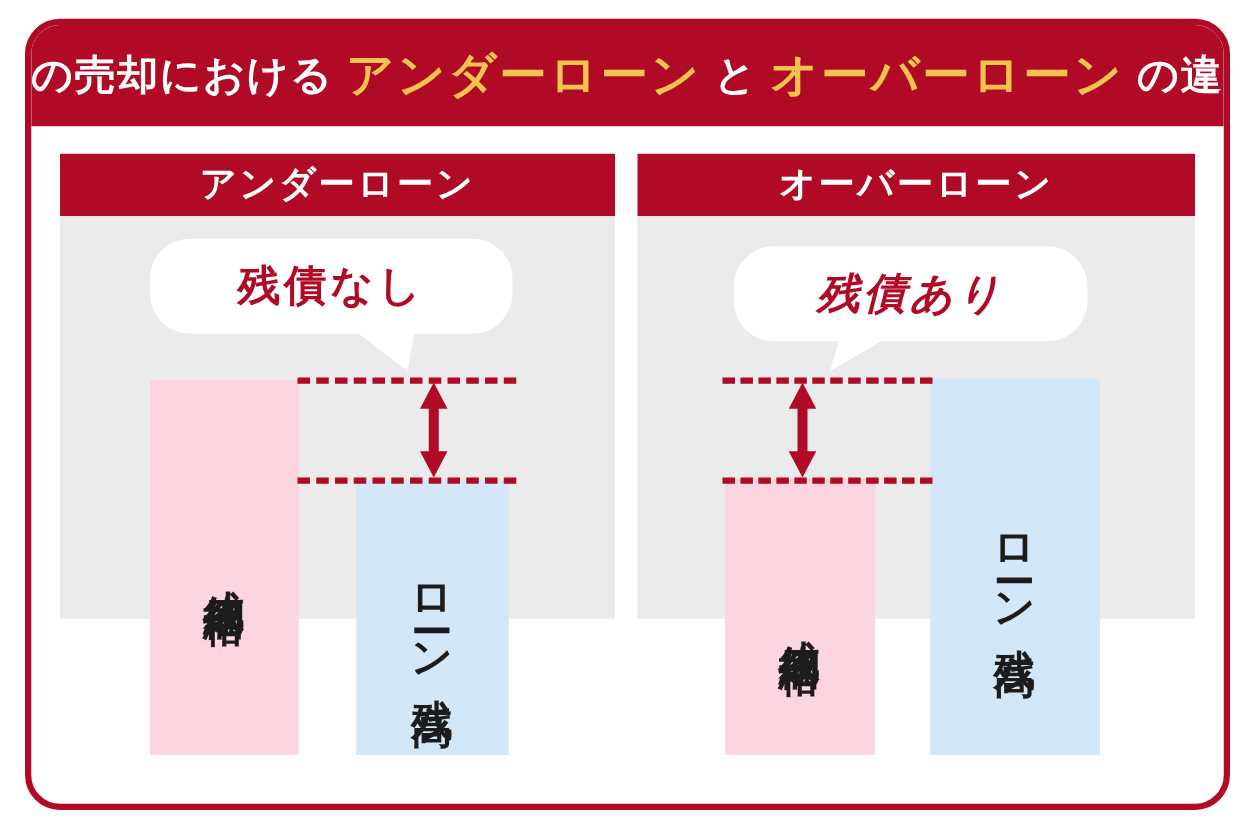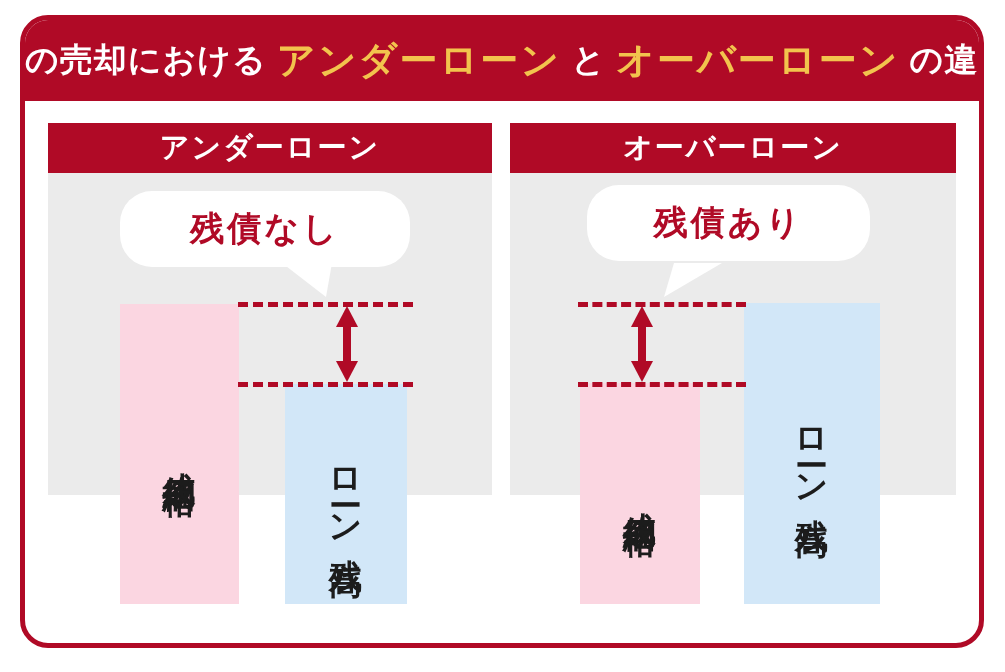--- a/index.html
+++ b/index.html
@@ -48,21 +48,21 @@
   
   .p-under .bubble{left:72px;top:18px;width:290px;height:76px;}
   .p-under .bubble-tail{left:234px;top:90px;}
   .p-under .bar-pink{left:72px;top:131px;width:119px;height:300px;}
   .p-under .bar-blue{left:237px;top:211px;width:122px;height:220px;}
   .p-under .dash-top{left:190px;top:129px;width:175px;}
   .p-under .dash-bottom{left:190px;top:209px;width:175px;}
   .p-under .gap-arrow{left:287px;top:133px;}
 
   
-  .p-over .bubble{left:77px;top:12px;width:283px;height:76px;}
+  .p-over .bubble{left:77px;top:24px;width:283px;height:76px;font-style:italic;}
   .p-over .bubble-tail{left:152px;top:90px;}
   .p-over .bar-blue{left:234px;top:130px;width:136px;height:301px;}
   .p-over .bar-pink{left:70px;top:210px;width:120px;height:221px;}
   .p-over .dash-top{left:68px;top:129px;width:168px;}
   .p-over .dash-bottom{left:68px;top:209px;width:168px;}
   .p-over .gap-arrow{left:120px;top:133px;}
 </style>
 </head>
 <body>
 

